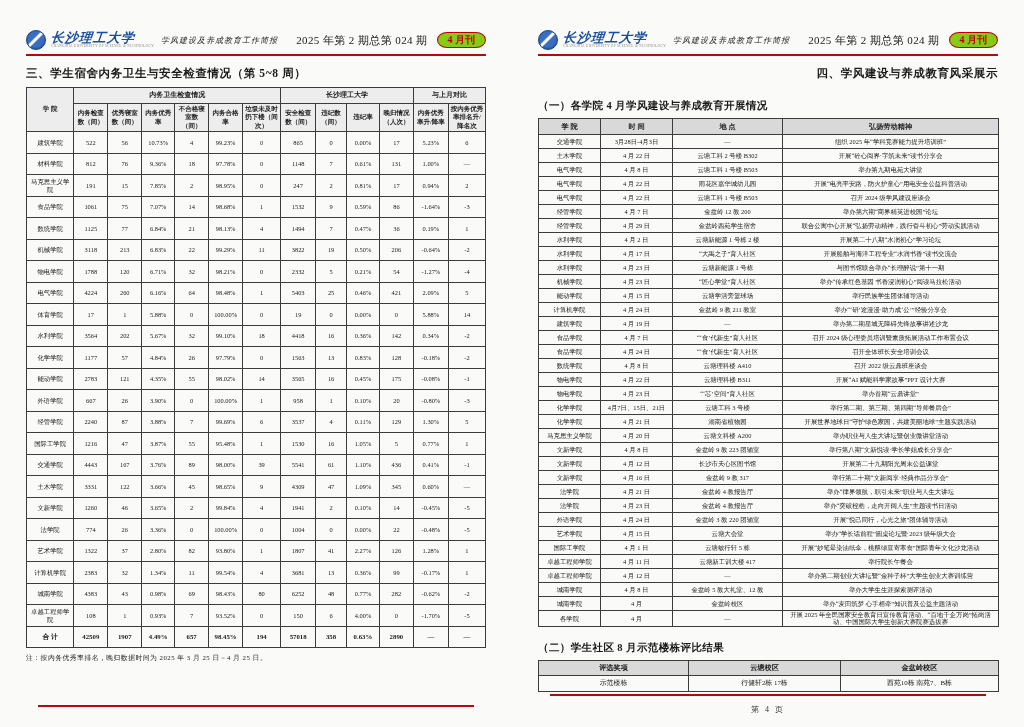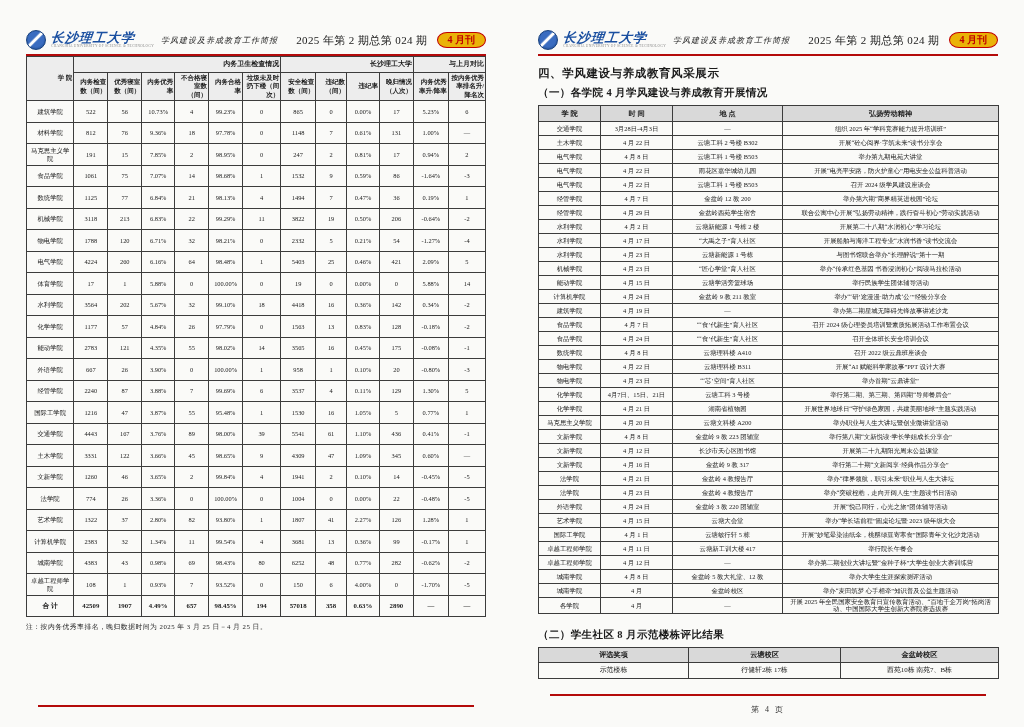--- a/index.html
+++ b/index.html
@@ -9,29 +9,29 @@
   
   .masthead{display:flex;align-items:center;}
   .logo{width:18px;height:18px;border-radius:50%;flex:0 0 18px;
         background:linear-gradient(135deg,rgba(255,255,255,0) 38%,#fff 44% 50%,rgba(255,255,255,0) 56%),radial-gradient(circle at 50% 45%,#3a6cc0 0 55%,#16407e 100%);
         border:1px solid #16407e;margin-right:5px;}
   .school-block{display:flex;flex-direction:column;line-height:1;}
   .school-name{font-size:13px;font-weight:bold;font-style:italic;color:#1a4fa0;letter-spacing:1px;transform:skewX(-6deg);}
   .school-caption{font-size:3.5px;color:#8a8a8a;letter-spacing:.3px;margin-top:1px;}
   .bulletin-name{font-size:8px;font-style:italic;margin-left:7px;letter-spacing:1px;color:#222;white-space:nowrap;}
   .issue{font-size:11px;margin-left:auto;white-space:nowrap;letter-spacing:.4px;}
-  .badge{margin-left:9px;border:1.6px solid #c00000;border-radius:14px/11px;color:#c00000;font-size:10px;font-weight:bold;padding:0 10px;white-space:nowrap;background:#eab308;}
+  .badge{margin-left:9px;border:1.6px solid #c00000;border-radius:14px/11px;color:#c00000;font-size:10px;font-weight:bold;padding:0 10px;white-space:nowrap;background:#84cc16;}
   .mast-rule{border:none;border-top:2.2px solid #b40a0a;margin:4px 0 0 0;}
   
   .h1{font-size:11.5px;font-weight:bold;margin:10px 0 6px 0;letter-spacing:.6px;}
   .h2{font-size:10.5px;font-weight:bold;margin:2px 0 5px 0;letter-spacing:.4px;}
   
   .tbl{border-collapse:collapse;table-layout:fixed;width:100%;}
   .tbl th,.tbl td{border:.8px solid #3c3c3c;text-align:center;vertical-align:middle;padding:0 1px;word-break:break-all;}
-  .hyg th{background:#ededed;font-weight:bold;font-size:6.5px;line-height:1.3;padding:1px;text-align:right;}
+  .hyg th{background:#ededed;font-weight:bold;font-size:6.5px;line-height:1.3;padding:1px;}
   .hyg th.grp{height:13px;font-size:7px;}
   .hyg td{font-size:6.4px;height:20.5px;line-height:1.25;}
   .hyg tbody tr:last-child td{font-weight:bold;font-size:6.8px;}
   .note{font-size:6.8px;margin-top:5px;letter-spacing:.5px;color:#222;}
   .act th{background:#d9d9d9;font-weight:bold;font-size:7.2px;height:15px;}
   .act td{font-size:6.4px;height:13px;line-height:1.15;padding:0 2px;}
   .dorm th{background:#d9d9d9;font-weight:bold;font-size:7.2px;height:14px;margin-left:20px;}
   .dorm td{font-size:6.9px;height:15px;}
   
   .pfoot{margin-top:auto;}
@@ -50,20 +50,21 @@
       <span class="school-block">
         <span class="school-name">长沙理工大学</span>
         <span class="school-caption">CHANGSHA UNIVERSITY OF SCIENCE &amp; TECHNOLOGY</span>
       </span>
       <span class="bulletin-name">学风建设及养成教育工作简报</span>
       <span class="issue">2025 年第 2 期总第 024 期</span>
       <span class="badge">4 月刊</span>
     </div>
     <hr class="mast-rule">
 
+    <div class="h1">三、学生宿舍内务卫生与安全检查情况（第 5~8 周）</div>
 
     <table class="tbl hyg">
       <colgroup>
         <col style="width:46px">
           <col style="width:33px">
           <col style="width:33px">
           <col style="width:32px">
         <col style="width:33px">
           <col style="width:33px">
           <col style="width:37px">
@@ -473,21 +474,21 @@
       <span class="school-block">
         <span class="school-name">长沙理工大学</span>
         <span class="school-caption">CHANGSHA UNIVERSITY OF SCIENCE &amp; TECHNOLOGY</span>
       </span>
       <span class="bulletin-name">学风建设及养成教育工作简报</span>
       <span class="issue">2025 年第 2 期总第 024 期</span>
       <span class="badge">4 月刊</span>
     </div>
     <hr class="mast-rule">
 
-    <div class="h1" style="margin-bottom:3px;">四、学风建设与养成教育风采展示</div>
+    <div class="h1" style="margin-bottom:16px;text-align:right;">四、学风建设与养成教育风采展示</div>
     <div class="h2">（一）各学院 4 月学风建设与养成教育开展情况</div>
 
     <table class="tbl act mb6">
       <colgroup>
         <col style="width:62px">
           <col style="width:72px">
           <col style="width:110px">
           <col style="width:216px">
       </colgroup>
       <thead>

